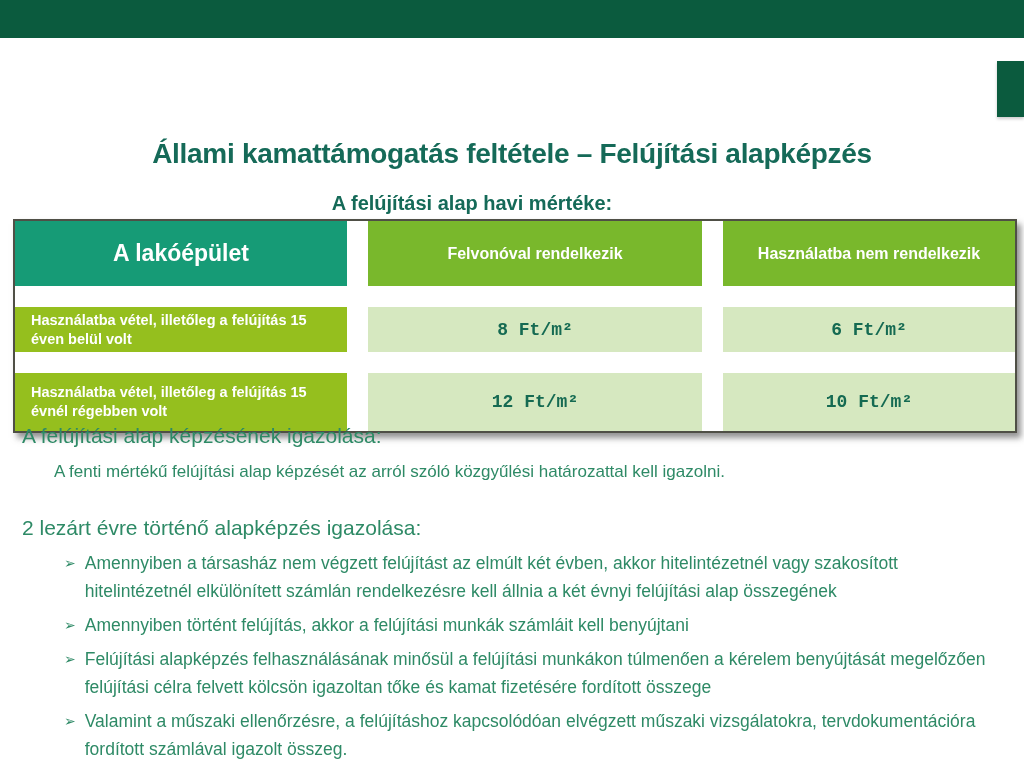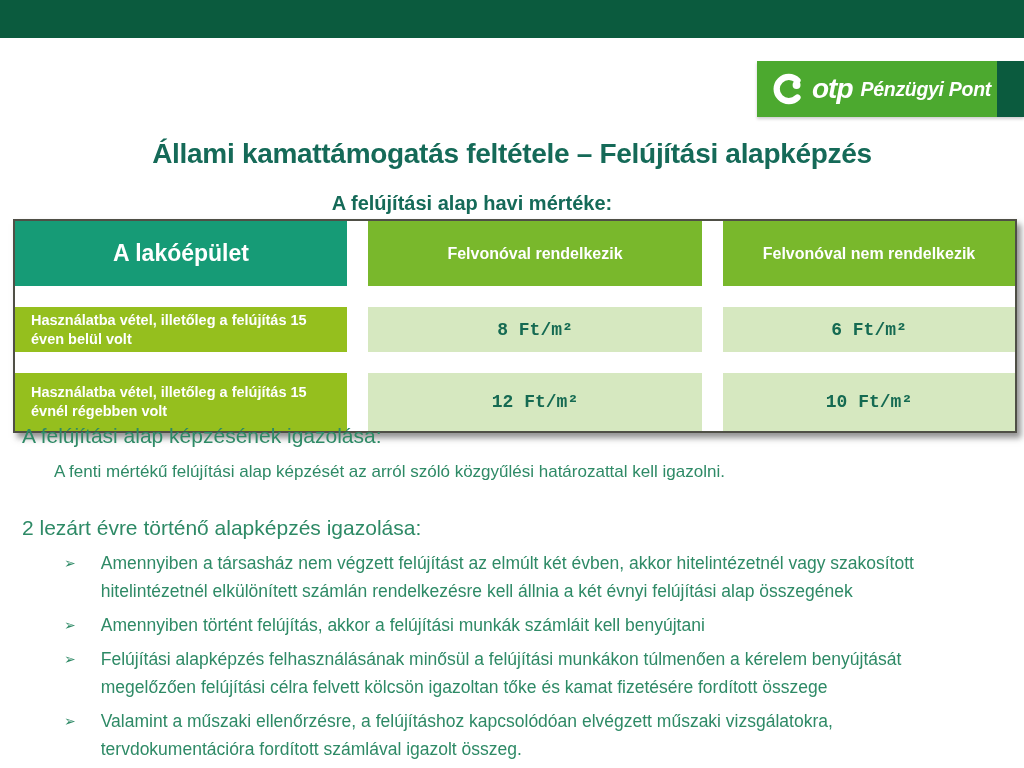--- a/index.html
+++ b/index.html
@@ -46,48 +46,40 @@
          color:var(--body-text,#2E8A66);}
   .sec-h.pos1{top:423px;}
   .sec-h.pos2{top:515px;}
   .sec-p{position:absolute;left:54px;top:461px;margin:0;font-size:17px;line-height:22px;
          color:var(--body-text,#2E8A66);}
 
   .bullets{position:absolute;left:64px;top:549px;width:925px;margin:0;padding:0;list-style:none;}
   .bullets li{display:flex;align-items:flex-start;margin:0 0 6px 0;}
   .bullet-arrow{flex:0 0 auto;font-size:14px;line-height:28px;margin-right:9px;
                 color:var(--body-text,#2E8A66);}
-  .bullet-text{font-size:17.5px;line-height:28px;color:var(--body-text,#2E8A66);margin-left:16px;}
+  .bullet-text{font-size:17.5px;line-height:28px;color:var(--body-text,#2E8A66);}
 </style>
 </head>
 <body>
 
 <div class="slide">
 
   <div class="top-band"></div>
 
   <div class="logo-bar">
-    <div class="logo-main">
-      <svg class="logo-emblem" width="36" height="36" viewBox="0 0 40 40">
-        <path d="M 30.5 10.5 A 13.5 13.5 0 1 0 30.5 29.5" fill="none" stroke="#ffffff" stroke-width="7" stroke-linecap="round"></path>
-        <circle cx="29.5" cy="15.5" r="4.4" fill="#ffffff"></circle>
-      </svg>
-      <span class="logo-brand">otp</span>
-      <span class="logo-suffix">Pénzügyi Pont</span>
-    </div>
     <div class="logo-cap"></div>
   </div>
 
   <h1 class="title">Állami kamattámogatás feltétele – Felújítási alapképzés</h1>
   <h2 class="subtitle">A felújítási alap havi mértéke:</h2>
 
   <div class="fee-table">
     <div class="cell th-main">A lakóépület</div>
     <div class="cell th">Felvonóval rendelkezik</div>
-    <div class="cell th">Felvonóval nem rendelkezik</div>
+    <div class="cell th">Használatba nem rendelkezik</div>
 
     <div class="cell row-label">Használatba vétel, illetőleg a felújítás 15 éven belül volt</div>
     <div class="cell val">8 Ft/m²</div>
     <div class="cell val">6 Ft/m²</div>
 
     <div class="cell row-label">Használatba vétel, illetőleg a felújítás 15 évnél régebben volt</div>
     <div class="cell val">12 Ft/m²</div>
     <div class="cell val">10 Ft/m²</div>
   </div>
 

